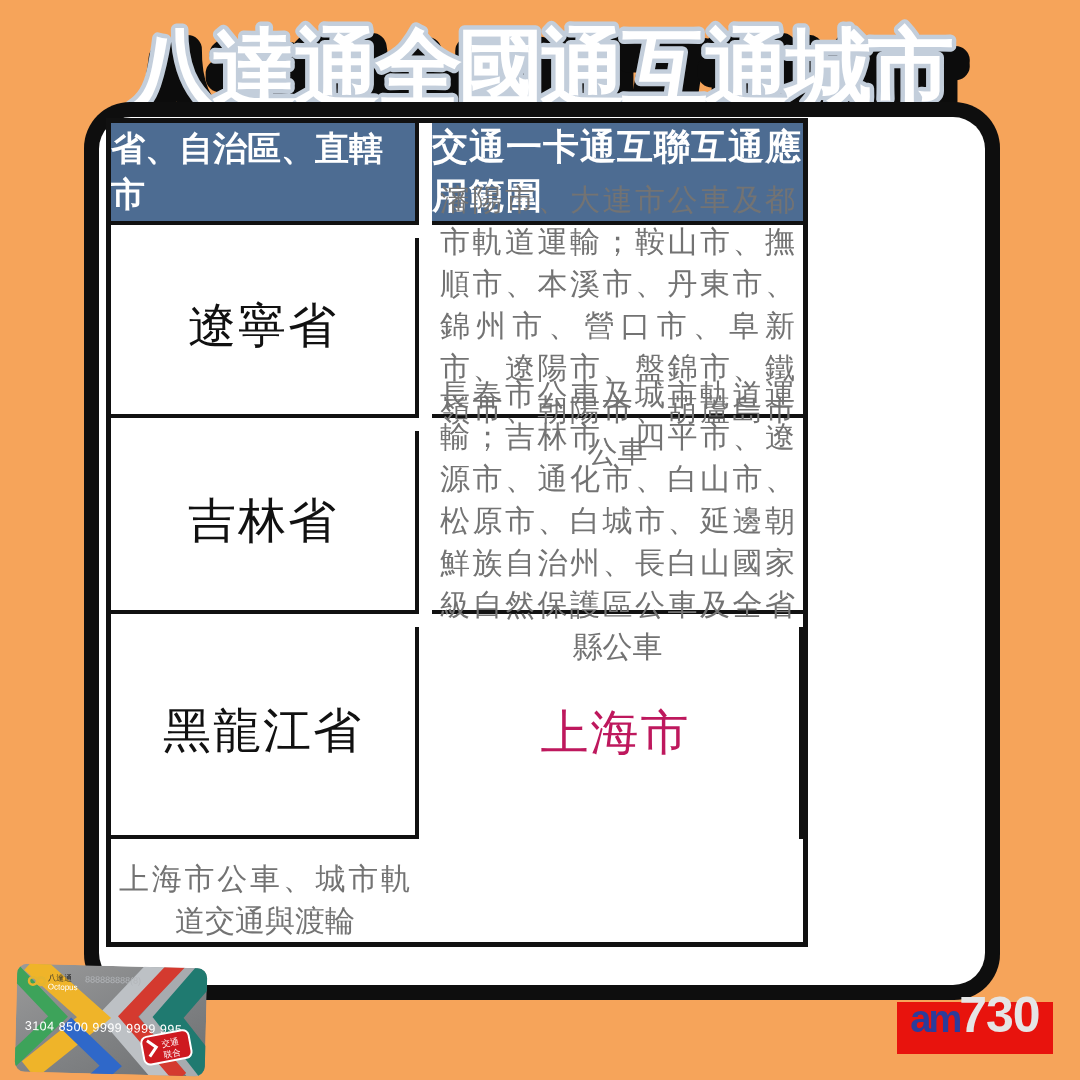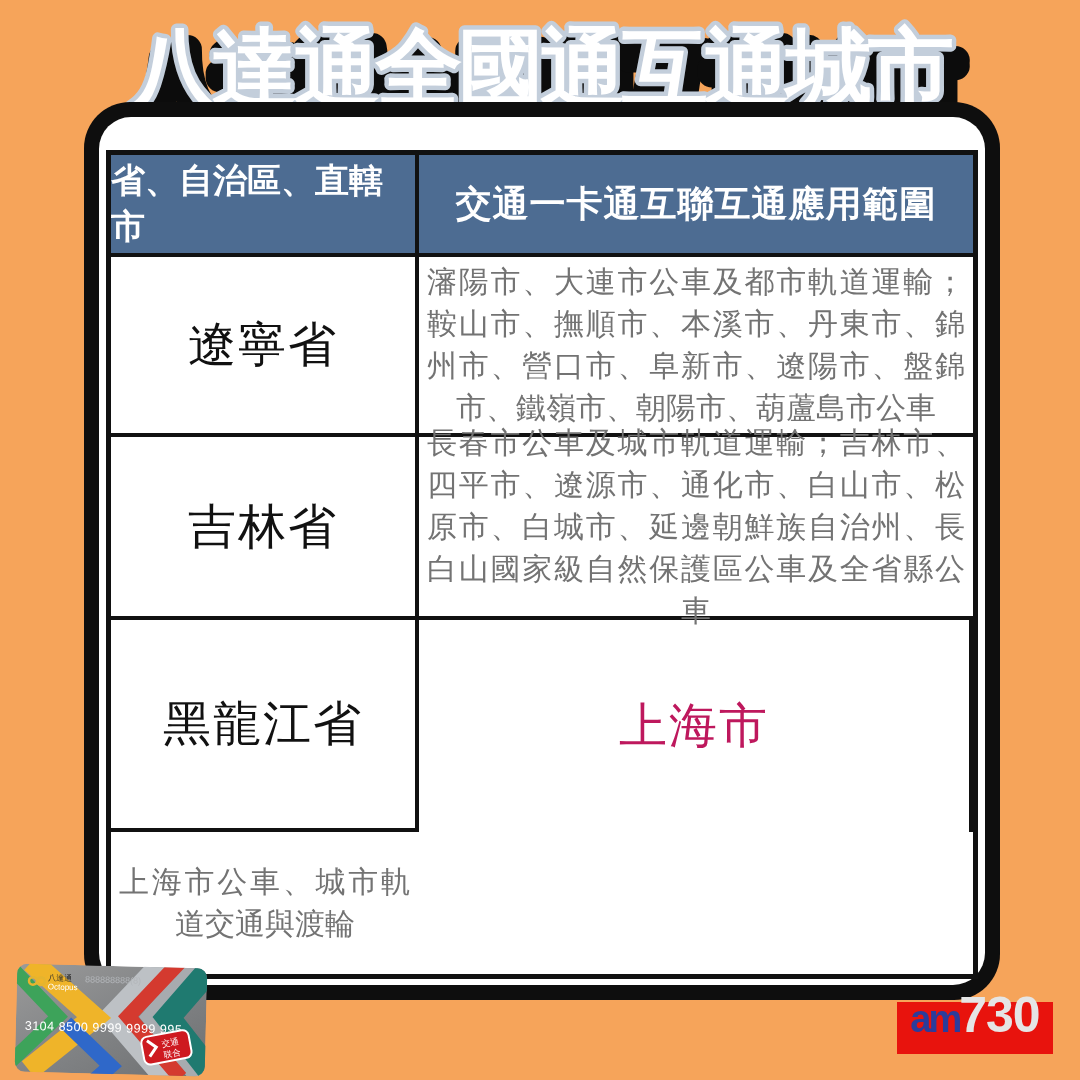--- a/index.html
+++ b/index.html
@@ -24,26 +24,27 @@
   
   .frame{
     position:absolute;left:84px;top:102px;width:916px;height:898px;
     background:#0E0E0E;border-radius:46px;
   }
   .frame-inner{
     position:absolute;inset:15px;background:#FFFFFF;border-radius:32px;
   }
   
   .grid-table{
-    position:absolute;left:106px;top:150px;width:872px;height:829px;
+    position:absolute;left:106px;top:118px;width:702px;height:829px;
     box-sizing:border-box;border:5px solid #111;
     display:grid;
     grid-template-columns:308px 1fr;
     grid-template-rows:102px 180px 183px 212px 1fr;
     background:#fff;
+    gap:13px;
   }
   .cell{
     box-sizing:border-box;
     border-right:4px solid #111;border-bottom:4px solid #111;
     display:flex;align-items:center;justify-content:center;
   }
   .cell.last-col{border-right:none;}
   .cell.last-row{border-bottom:none;}
   .th{
     background:#4D6C92;color:#fff;font-weight:700;

